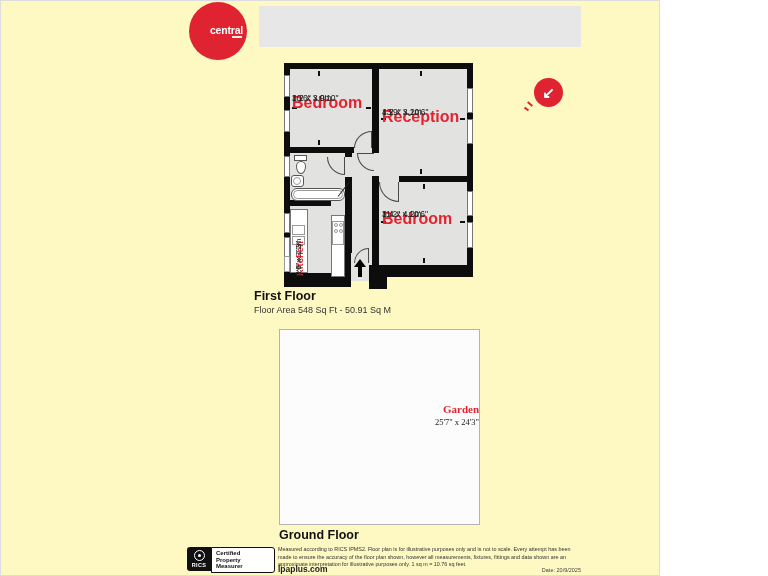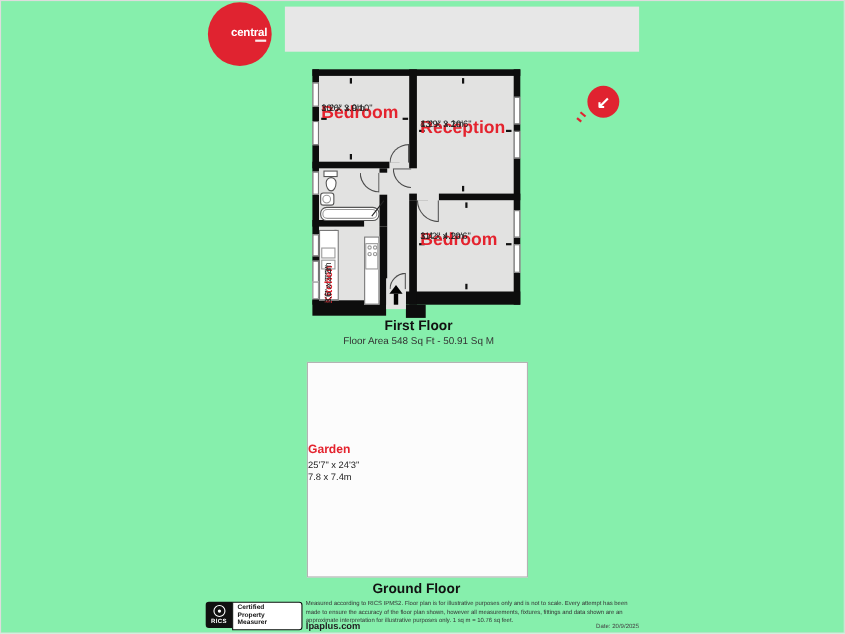--- a/index.html
+++ b/index.html
@@ -1,16 +1,16 @@
 <!DOCTYPE html>
 <html><head>
 <meta charset="utf-8">
 <style>
   html,body{margin:0;padding:0;background:#fff;}
-  .page{position:relative;width:768px;height:576px;background:#86efac;overflow:hidden;
+  .page{position:relative;width:660px;height:576px;background:#fef9c3;overflow:hidden;
         font-family:"Liberation Sans",sans-serif;border:1px solid #ddd;box-sizing:border-box;}
   .abs{position:absolute;}
 
   
   .logo-circle{left:188px;top:1px;width:58px;height:58px;border-radius:50%;background:#e02330;}
   .logo-text{position:absolute;right:4px;top:22px;color:#fff;font-weight:bold;font-size:10.5px;letter-spacing:-.2px;}
   .logo-sub{position:absolute;right:5px;top:34px;width:10px;height:2px;background:rgba(255,255,255,.9);}
   .header-bar{left:258px;top:5px;width:322px;height:41px;background:#e7e7e7;}
   .title{position:absolute;left:14px;top:6px;font-size:16px;font-weight:bold;color:#e4232e;letter-spacing:-.3px;}
   .subtitle{position:absolute;left:14px;top:27px;font-size:9.5px;color:#3c3c3c;}
@@ -34,25 +34,25 @@
   .kitchen-wrap{left:1px;top:162px;width:60px;height:42px;transform:rotate(-90deg);text-align:center;line-height:1.2;}
   .kitchen-wrap .room-name{font-size:9.5px;}
   .kitchen-wrap .room-imp,.kitchen-wrap .room-met{font-size:8px;}
   .door{border:0 solid #4a4a4a;}
   .fix{background:#fff;border:1px solid #555;}
   .fix2{border:1px solid #999;}
   .arrow-head{width:0;height:0;border-left:6px solid transparent;border-right:6px solid transparent;border-bottom:8px solid #000;}
   .arrow-stem{background:#000;}
 
   
-  .caption{text-align:center;color:#111;}
+  .caption{color:#111;}
   .caption .big{display:block;font-size:12.5px;font-weight:bold;}
   .caption .small{display:block;font-size:9px;color:#333;margin-top:2px;}
   .garden-box{left:278px;top:328px;width:199px;height:194px;background:#fcfcfc;border:1px solid #b3b3b3;}
-  .garden-label{position:absolute;left:0;top:72px;width:100%;text-align:left;line-height:1.35;}
+  .garden-label{position:absolute;left:0;top:72px;width:100%;text-align:right;line-height:1.35;font-family:Liberation Serif, serif;}
   .garden-label .room-name{font-size:11px;}
 
   
   .rics-badge{left:186px;top:546px;width:24px;height:24px;background:#101010;border-radius:3px 0 0 3px;
               display:flex;flex-direction:column;align-items:center;justify-content:center;}
   .rics-emblem{width:9px;height:9px;border:1.3px solid #fff;border-radius:50%;display:flex;align-items:center;justify-content:center;}
   .rics-emblem i{width:3px;height:3px;background:#fff;border-radius:50%;}
   .rics-word{color:#fff;font-size:5.5px;font-weight:bold;letter-spacing:.3px;margin-top:1px;}
   .certified-box{left:210px;top:546px;width:58px;height:24px;background:#fff;border:1.5px solid #101010;
                  border-radius:0 3px 3px 0;display:flex;flex-direction:column;justify-content:center;padding-left:4px;}
@@ -177,21 +177,20 @@
 
   <div class="abs caption" style="left:253px;top:288px;width:253px;">
     <span class="big">First Floor</span>
     <span class="small">Floor Area 548 Sq Ft - 50.91 Sq M</span>
   </div>
 
   <div class="abs garden-box">
     <div class="garden-label">
       <span class="room-name">Garden</span>
       <span class="room-imp">25'7" x 24'3"</span>
-      <span class="room-met">7.8 x 7.4m</span>
     </div>
   </div>
   <div class="abs caption" style="left:278px;top:527px;width:199px;">
     <span class="big">Ground Floor</span>
   </div>
 
   <div class="abs rics-badge">
     <span class="rics-emblem">
         <i></i>
       </span>

